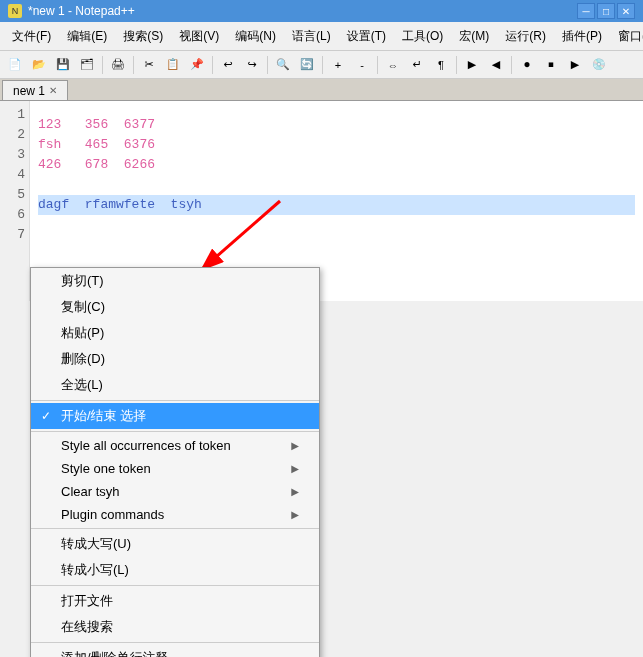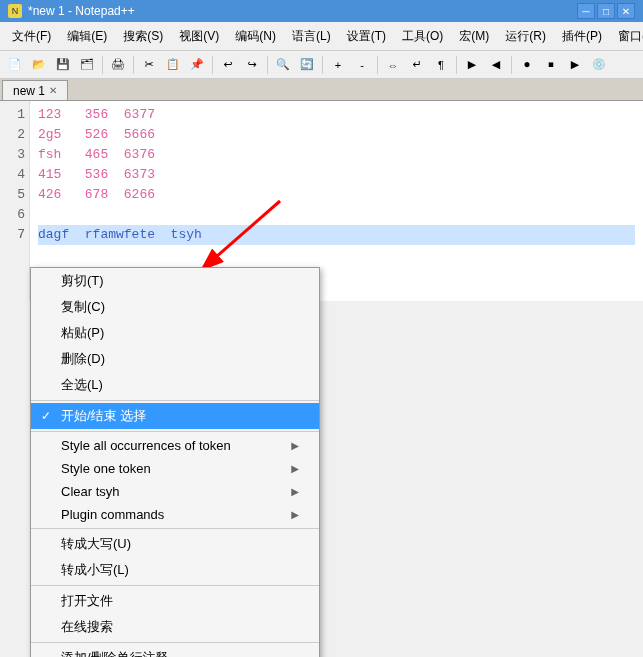--- a/index.html
+++ b/index.html
@@ -142,21 +142,21 @@
       width: 30px;
       padding: 4px 4px 4px 4px;
       font-family: "Courier New", monospace;
       font-size: 13px;
       color: #666;
       line-height: 20px;
       text-align: right;
       user-select: none;
     }
     .editor-content {
-      padding: 4px 8px;
+      padding: 14px 8px;
       font-family: "Courier New", monospace;
       font-size: 13px;
       line-height: 20px;
       flex: 1;
       position: relative;
     }
     .code-line {
       height: 20px;
       white-space: pre;
     }
@@ -293,23 +293,21 @@
     <div>1</div>
     <div>2</div>
     <div>3</div>
     <div>4</div>
     <div>5</div>
     <div>6</div>
     <div>7</div>
   </div>
   <div class="editor-content">
     <div class="code-line col-pink">123   356  6377</div>
-    <div class="code-line col-pink">2g5   526  5666</div>
     <div class="code-line col-pink">fsh   465  6376</div>
-    <div class="code-line col-pink">415   536  6373</div>
     <div class="code-line col-pink">426   678  6266</div>
     <div class="code-line"></div>
     <div class="code-line line-selected col-blue">dagf  rfamwfete  tsyh</div>
   </div>
 
   <svg class="red-arrow-container" viewBox="0 0 200 120" xmlns="http://www.w3.org/2000/svg">
     <defs>
       <marker id="arrowhead" markerWidth="8" markerHeight="6" refX="8" refY="3" orient="auto">
         <polygon points="0 0, 8 3, 0 6" fill="red"></polygon>
       </marker>

